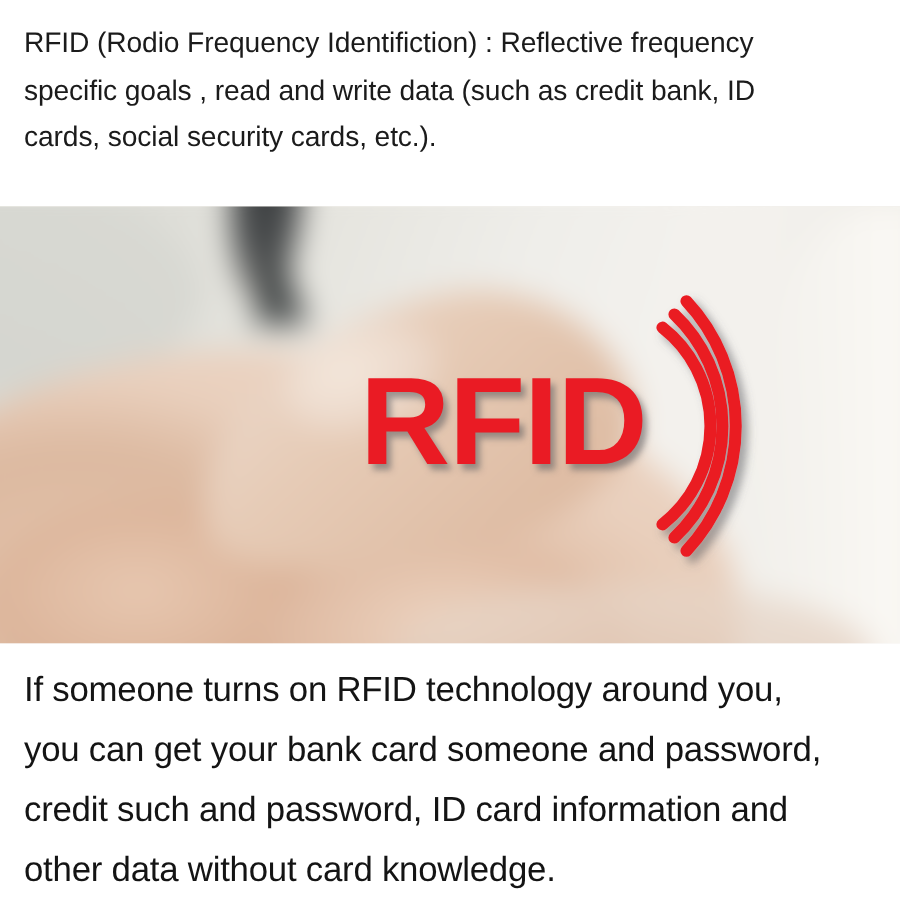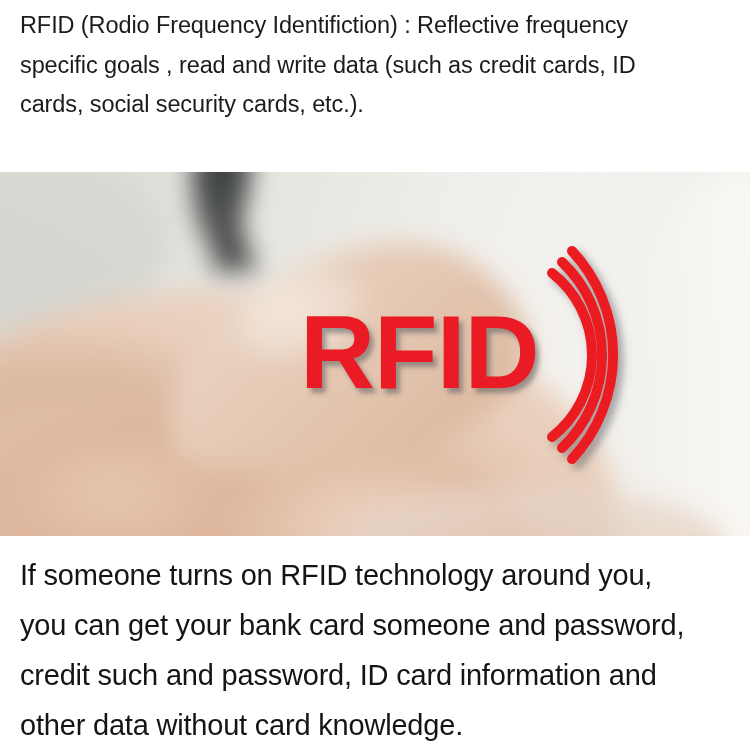--- a/index.html
+++ b/index.html
@@ -20,21 +20,21 @@
     width: 750px;
     height: 750px;
     position: relative;
     background: #ffffff;
     display: flex;
     flex-direction: column;
   }
 
   
   .top-text {
-    padding: 6px 22px 0 20px;
+    padding: 16px 22px 0 20px;
     font-size: 23.5px;
     line-height: 39.5px;
     color: #1b1b1b;
     letter-spacing: -0.1px;
     height: 173px;
     box-sizing: border-box;
     overflow: hidden;
     border-radius: 25px;
   }
 
@@ -222,21 +222,21 @@
     border-radius: 10px;
   }
 </style>
 </head>
 <body>
 
 <div class="page">
 
   <div class="top-text">
     <div>RFID (Rodio Frequency Identifiction) : Reflective frequency</div>
-    <div>specific goals ,  read and write data (such as credit cards, ID</div>
+    <div>specific goals ,  read and write data (such as credit bank, ID</div>
     <div>cards, social security cards, etc.).</div>
   </div>
 
   <div class="hero">
 
     <div class="photo-layer">
       <div class="bg-wall"></div>
       <div class="shoulder-left"></div>
       <div class="dark-shape"></div>
       <div class="dark-shape2"></div>

